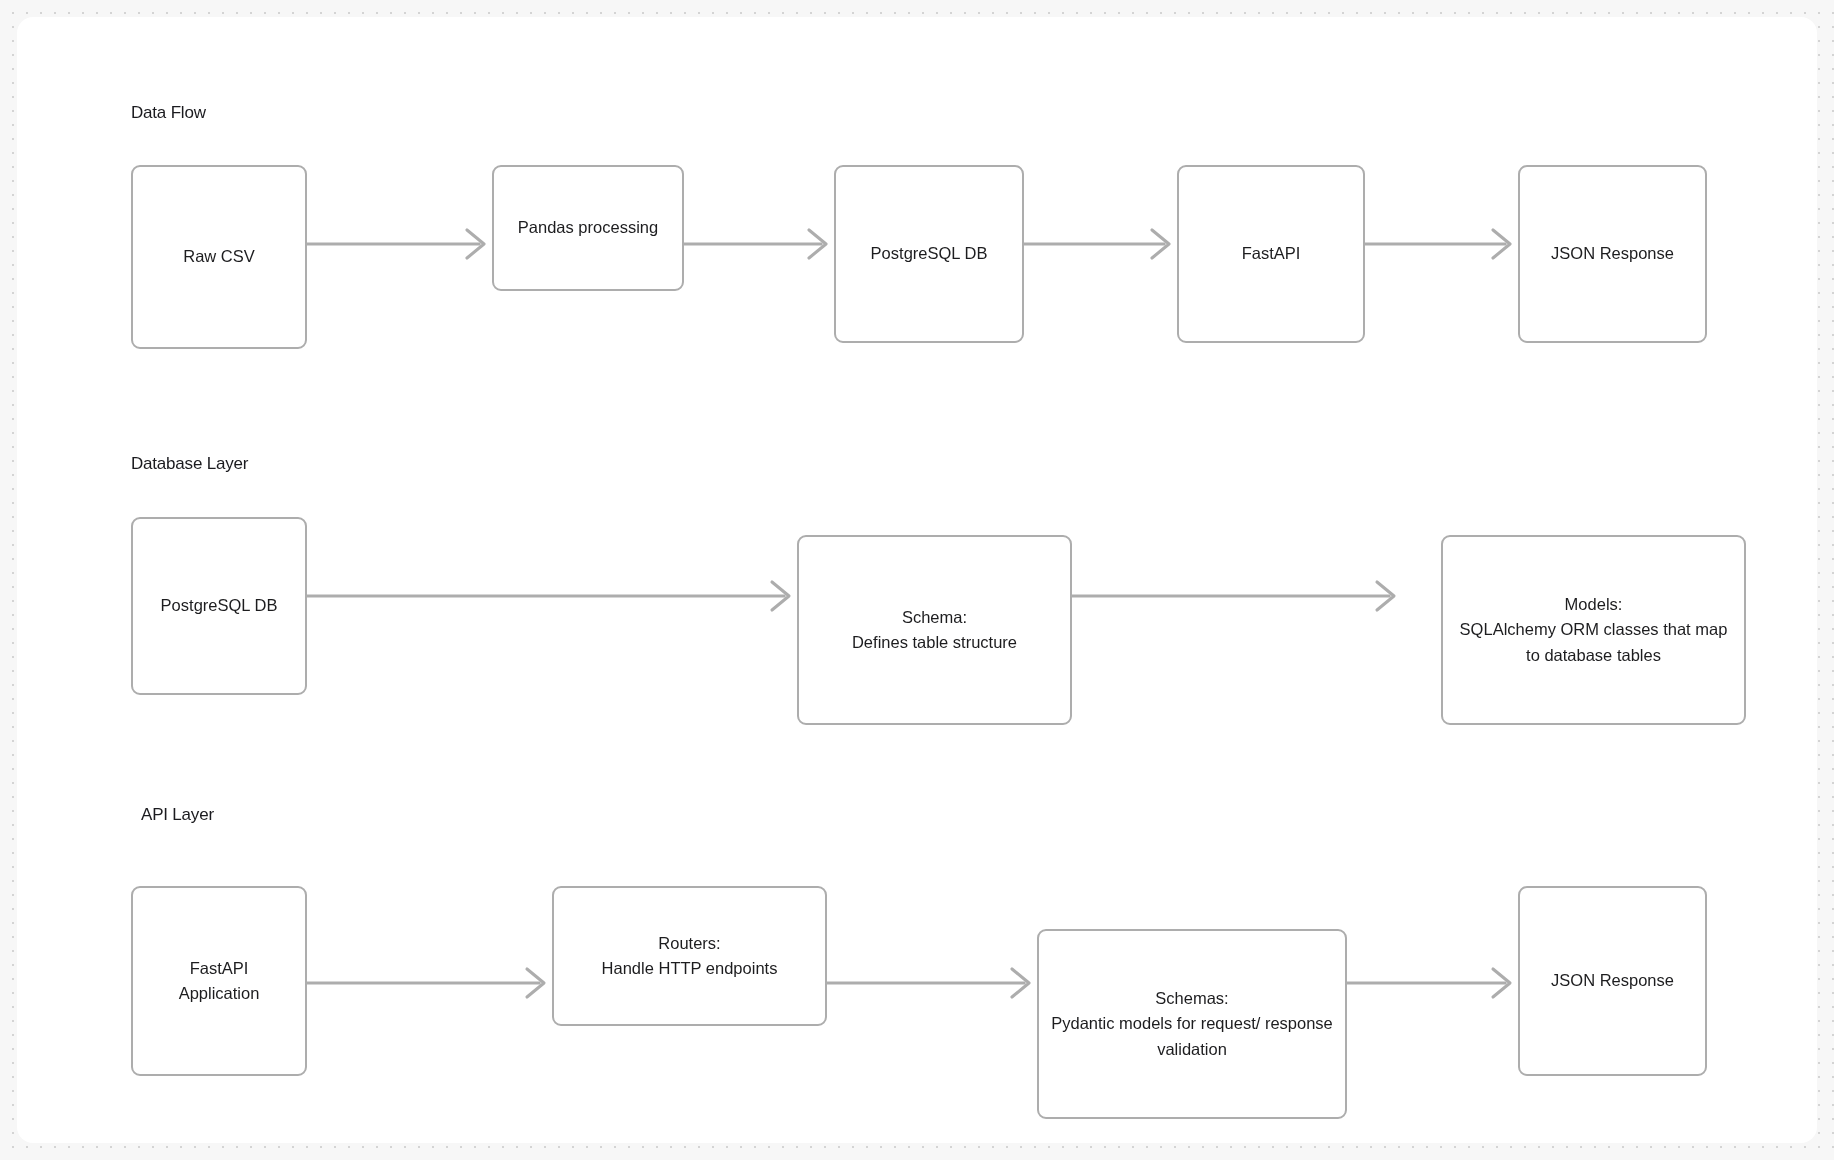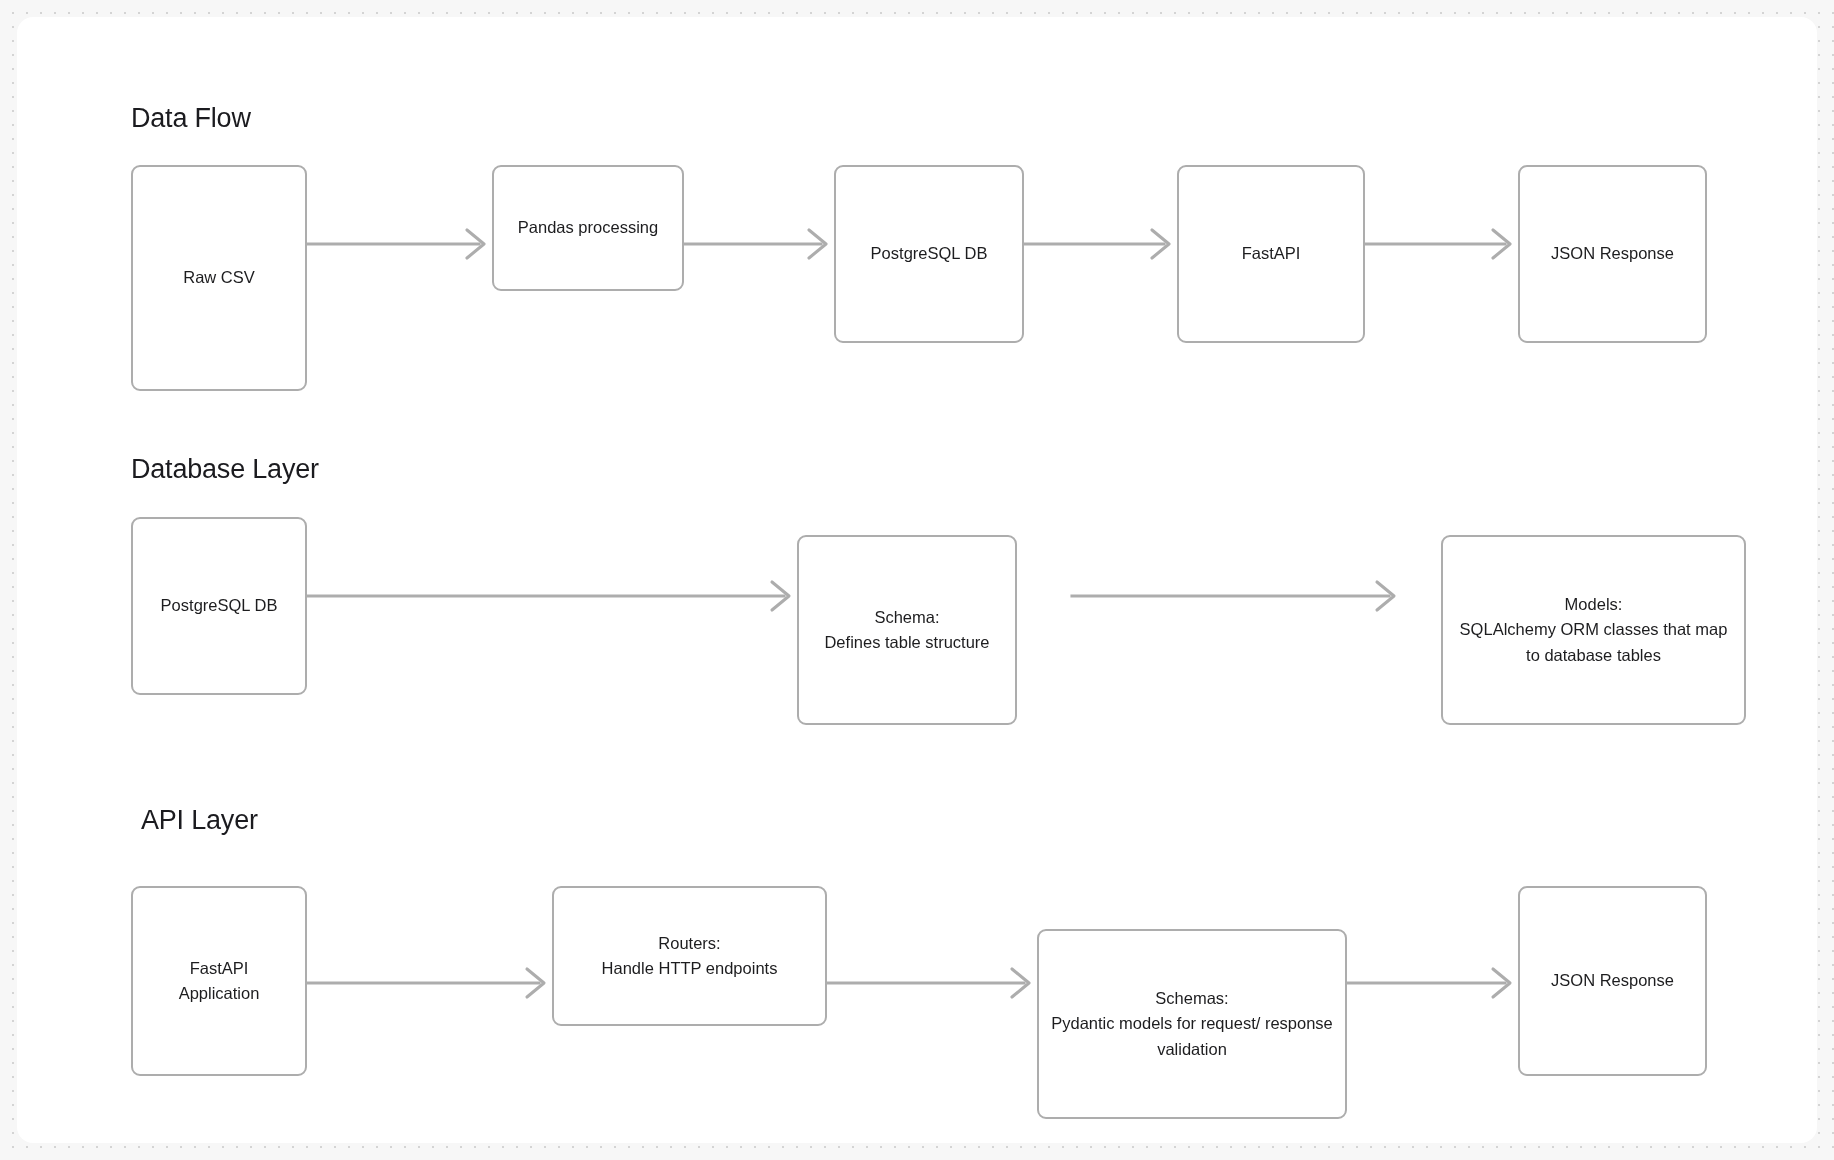--- a/index.html
+++ b/index.html
@@ -32,21 +32,21 @@
     position: absolute;
     left: 0;
     top: 0;
     width: 100%;
     height: 100%;
   }
 
   
   .section-title {
     position: absolute;
-    font-size: 27px;
+    font-size: 17px;
     font-weight: 400;
     color: #1b1b1f;
     letter-spacing: -0.2px;
     white-space: nowrap;
   }
   #title-dataflow  { left: 114px; top: 86px; }
   #title-database  { left: 114px; top: 437px; }
   #title-api       { left: 106px; top: 788px; margin-left: 18px; }
 
   
@@ -97,21 +97,21 @@
   }
 </style>
 </head>
 <body>
 
 <div class="canvas-card">
   <div class="diagram">
 
     <div class="section-title" id="title-dataflow">Data Flow</div>
 
-    <div class="node" id="n1-0" style="left:114px; top:148px; width:176px; height:226px;">
+    <div class="node" id="n1-0" style="left:114px; top:148px; width:176px; height:184px;">
       <span class="node-label">Raw CSV</span>
     </div>
 
     <div class="connector" style="left:290px; top:207px; width:185px;">
       <svg viewBox="0 0 185 40" preserveAspectRatio="none">
         <line class="conn-stroke" x1="0" y1="20" x2="172" y2="20"></line>
         <polyline class="conn-head" points="160,6 177,20 160,34"></polyline>
       </svg>
     </div>
 
@@ -158,21 +158,21 @@
       <span class="node-label">PostgreSQL DB</span>
     </div>
 
     <div class="connector" style="left:290px; top:559px; width:490px;">
       <svg viewBox="0 0 490 40" preserveAspectRatio="none">
         <line class="conn-stroke" x1="0" y1="20" x2="477" y2="20"></line>
         <polyline class="conn-head" points="465,6 482,20 465,34"></polyline>
       </svg>
     </div>
 
-    <div class="node" id="n2-1" style="left:780px; top:518px; width:220px; height:190px;">
+    <div class="node" id="n2-1" style="left:780px; top:518px; width:275px; height:190px;">
       <span class="node-label">Schema:
 Defines table structure</span>
     </div>
 
     <div class="connector" style="left:1055px; top:559px; width:330px;">
       <svg viewBox="0 0 330 40" preserveAspectRatio="none">
         <line class="conn-stroke" x1="0" y1="20" x2="317" y2="20"></line>
         <polyline class="conn-head" points="305,6 322,20 305,34"></polyline>
       </svg>
     </div>

